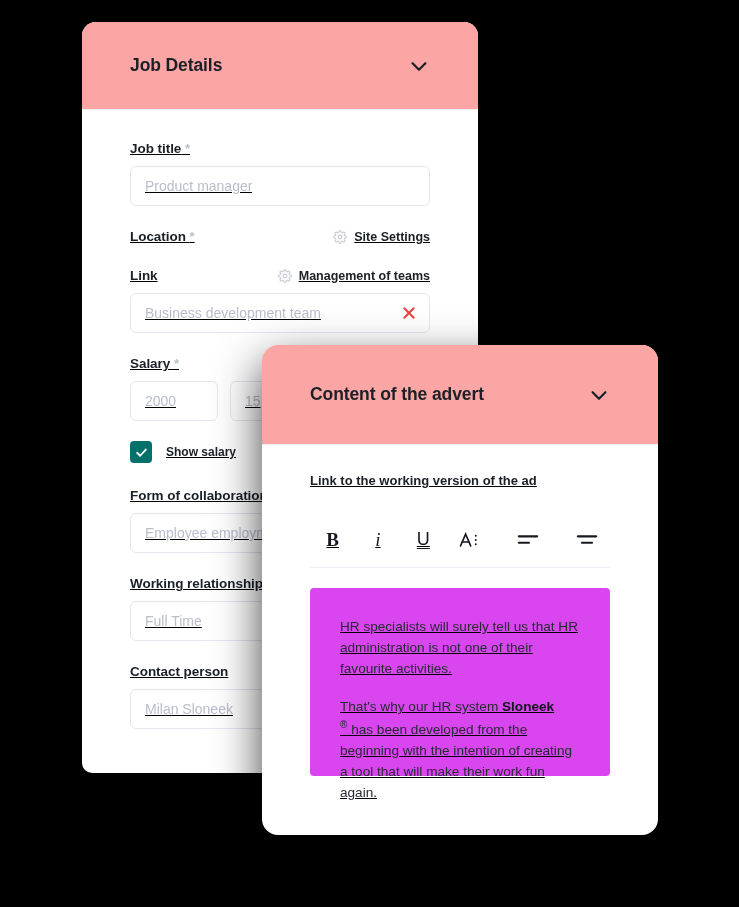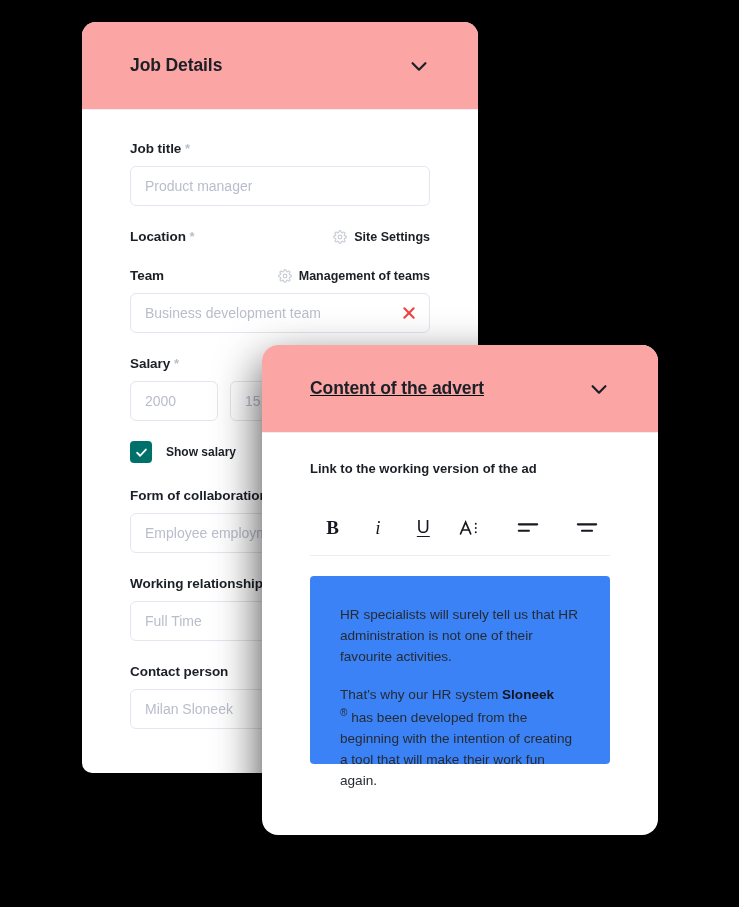--- a/index.html
+++ b/index.html
@@ -49,37 +49,37 @@
 
   .card-header {
     height: 88px;
     background: #fca5a5;
     border-bottom: 1px solid #eceef3;
     display: flex;
     align-items: center;
     justify-content: space-between;
     padding: 0 48px 0 48px;
   }
-  #card-advert .card-header { height: 88px; padding: 10px 48px; text-decoration: underline; }
+  #card-advert .card-header { height: 100px; padding: 10px 48px; }
 
   .card-title {
     font-size: 17.5px;
     font-weight: bold;
     color: #1b1f26;
     letter-spacing: -0.1px;
   }
 
   .chevron {
     width: 22px;
     height: 22px;
     display: block;
     cursor: pointer;
   }
 
-  .card-body { padding: 30px 48px 0 48px; }
+  .card-body { padding: 30px 48px 0 48px; text-decoration: underline; }
   #card-advert .card-body { padding: 28px 48px 0 48px; }
 
   
   .field { margin-bottom: 22px; }
   .field.tight { margin-bottom: 18px; }
 
   .label-row {
     display: flex;
     align-items: center;
     justify-content: space-between;
@@ -184,21 +184,21 @@
     color: #16191f;
     font-size: 17px;
   }
   .tool.gap { margin-left: 14px; }
   .tool-b { font-weight: bold; font-family: "Liberation Serif", serif; font-size: 19px; }
   .tool-i { font-style: italic; font-family: "Liberation Serif", serif; font-size: 19px; }
   .tool-u { text-decoration: underline; font-family: "Liberation Sans", sans-serif; font-size: 18px; text-underline-offset: 3px; }
 
   .editor {
     margin-top: 20px;
-    background: #3b82f6;
+    background: #d946ef;
     border-radius: 4px;
     padding: 28px 30px 30px 30px;
     height: 188px;
   }
   .editor p {
     font-size: 13.6px;
     line-height: 1.55;
     color: #262b33;
     margin-bottom: 17px;
   }
@@ -250,21 +250,21 @@
                 </svg>
             </span>
             <span class="side-label">Site Settings</span>
           </div>
         </div>
       </div>
 
       <div class="field">
         <div class="label-row">
           <div class="label">
-            <span>Team</span>
+            <span>Link</span>
           </div>
           <div class="side-action">
             <span>
               <svg class="gear" viewBox="0 0 24 24" fill="none" stroke="#c9ccd6" stroke-width="2">
                   <circle cx="12" cy="12" r="3.2"></circle>
                   <path d="M19.4 15a1.6 1.6 0 0 0 .3 1.8l.1.1a2 2 0 1 1-2.8 2.8l-.1-.1a1.6 1.6 0 0 0-1.8-.3 1.6 1.6 0 0 0-1 1.5V21a2 2 0 1 1-4 0v-.1a1.6 1.6 0 0 0-1-1.5 1.6 1.6 0 0 0-1.8.3l-.1.1a2 2 0 1 1-2.8-2.8l.1-.1a1.6 1.6 0 0 0 .3-1.8 1.6 1.6 0 0 0-1.5-1H3a2 2 0 1 1 0-4h.1a1.6 1.6 0 0 0 1.5-1 1.6 1.6 0 0 0-.3-1.8l-.1-.1a2 2 0 1 1 2.8-2.8l.1.1a1.6 1.6 0 0 0 1.8.3H9a1.6 1.6 0 0 0 1-1.5V3a2 2 0 1 1 4 0v.1a1.6 1.6 0 0 0 1 1.5 1.6 1.6 0 0 0 1.8-.3l.1-.1a2 2 0 1 1 2.8 2.8l-.1.1a1.6 1.6 0 0 0-.3 1.8V9a1.6 1.6 0 0 0 1.5 1H21a2 2 0 1 1 0 4h-.1a1.6 1.6 0 0 0-1.5 1z"></path>
                 </svg>
             </span>
             <span class="side-label">Management of teams</span>
           </div>

